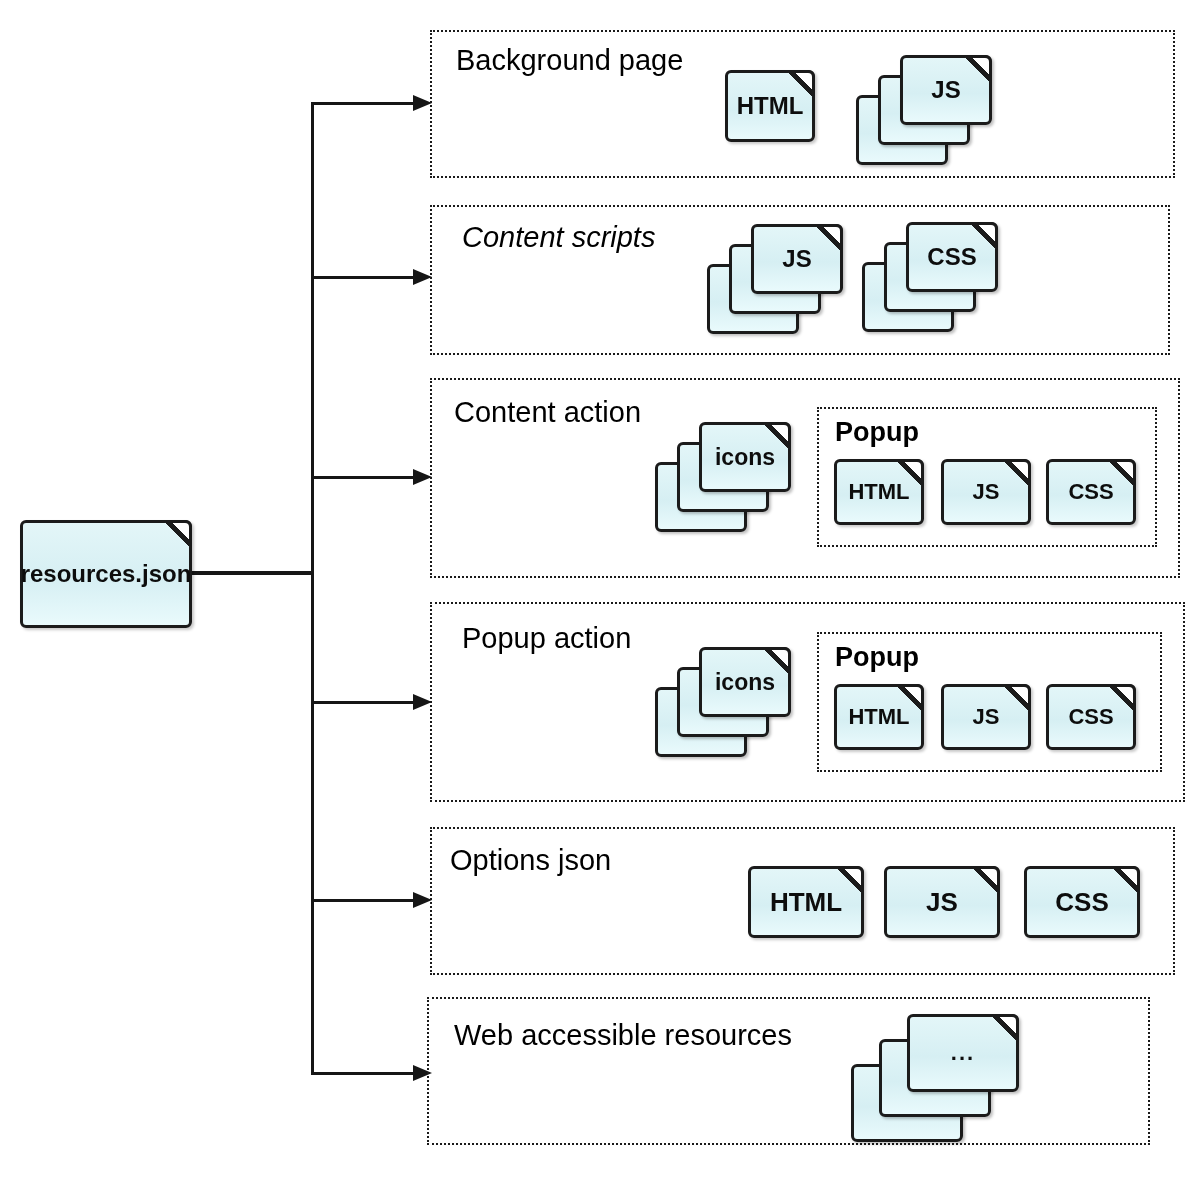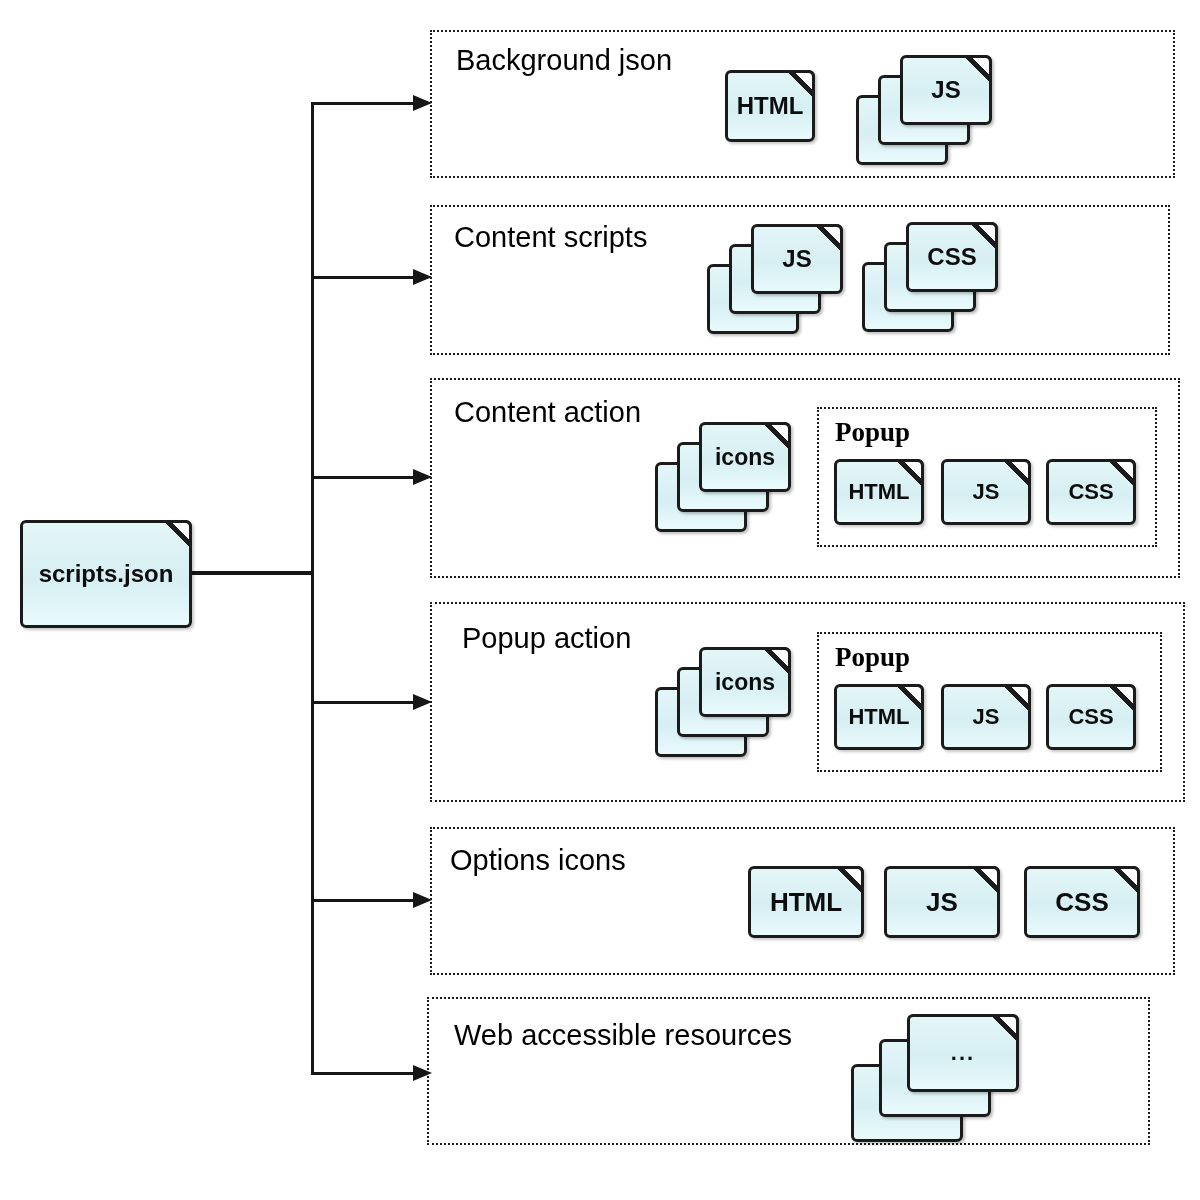--- a/index.html
+++ b/index.html
@@ -13,21 +13,21 @@
     position:absolute; border:2px dotted #1a1a1a; background:transparent;
   }
   .section-title {
     position:absolute; font-size:29px; color:#000; white-space:nowrap;
     font-family:"Liberation Sans", sans-serif;
   }
   
   .popup-box { position:absolute; border:2px dotted #1a1a1a; }
   .popup-title {
     position:absolute; left:16px; top:8px; font-size:27px; font-weight:bold;
-    font-family:Liberation Serif, serif; color:#000;
+    font-family:Liberation Sans, sans-serif; color:#000;
   }
   
   .doc {
     position:absolute; border:3px solid #1b1b1b; border-radius:6px;
     background:linear-gradient(180deg,#e3f6f8 0%, #d6eff3 55%, #e9fafc 100%);
     box-shadow:2px 2px 3px rgba(0,0,0,0.22);
   }
   .doc .fold {
     position:absolute; top:-3px; right:-3px; width:26px; height:26px;
     border-top:3px solid #1b1b1b; border-right:3px solid #1b1b1b;
@@ -66,41 +66,41 @@
   <div class="line" style="left:190px; top:571px; width:123px; height:4px;"></div>
   <div class="arrowhead" style="left:413px; top:95px;"></div>
   <div class="arrowhead" style="left:413px; top:269px;"></div>
   <div class="arrowhead" style="left:413px; top:469px;"></div>
   <div class="arrowhead" style="left:413px; top:694px;"></div>
   <div class="arrowhead" style="left:413px; top:892px;"></div>
   <div class="arrowhead" style="left:413px; top:1065px;"></div>
 
   <div class="doc" style="left:20px; top:520px; width:172px; height:108px;">
     <span class="fold"></span>
-    <span class="doc-label fs24">scripts.json</span>
+    <span class="doc-label fs24">resources.json</span>
   </div>
 
   <div class="section" style="left:430px; top:30px; width:745px; height:148px;">
-    <span class="section-title" style="left:24px; top:12px;">Background json</span>
+    <span class="section-title" style="left:24px; top:12px;">Background page</span>
     <div class="doc" style="left:293px; top:38px; width:90px; height:72px;">
       <span class="fold"></span>
       <span class="doc-label fs24">HTML</span>
     </div>
     <div class="stack" style="left:424px; top:23px; width:136px; height:110px;">
       <div class="doc" style="left:0; top:40px; width:92px; height:70px;"></div>
       <div class="doc" style="left:22px; top:20px; width:92px; height:70px;"></div>
       <div class="doc" style="left:44px; top:0; width:92px; height:70px;">
         <span class="fold"></span>
         <span class="doc-label fs24">JS</span>
       </div>
     </div>
   </div>
 
   <div class="section" style="left:430px; top:205px; width:740px; height:150px;">
-    <span class="section-title" style="left:22px; top:14px;">Content scripts</span>
+    <span class="section-title" style="left:30px; top:14px;font-style:italic;">Content scripts</span>
     <div class="stack" style="left:275px; top:17px; width:136px; height:110px;">
       <div class="doc" style="left:0; top:40px; width:92px; height:70px;"></div>
       <div class="doc" style="left:22px; top:20px; width:92px; height:70px;"></div>
       <div class="doc" style="left:44px; top:0; width:92px; height:70px;">
         <span class="fold"></span>
         <span class="doc-label fs24">JS</span>
       </div>
     </div>
     <div class="stack" style="left:430px; top:15px; width:136px; height:110px;">
       <div class="doc" style="left:0; top:40px; width:92px; height:70px;"></div>
@@ -160,21 +160,21 @@
         <span class="doc-label fs22">JS</span>
       </div>
       <div class="doc" style="left:227px; top:50px; width:90px; height:66px;">
         <span class="fold"></span>
         <span class="doc-label fs22">CSS</span>
       </div>
     </div>
   </div>
 
   <div class="section" style="left:430px; top:827px; width:745px; height:148px;">
-    <span class="section-title" style="left:18px; top:15px;">Options icons</span>
+    <span class="section-title" style="left:18px; top:15px;">Options json</span>
     <div class="doc" style="left:316px; top:37px; width:116px; height:72px;">
       <span class="fold"></span>
       <span class="doc-label fs26">HTML</span>
     </div>
     <div class="doc" style="left:452px; top:37px; width:116px; height:72px;">
       <span class="fold"></span>
       <span class="doc-label fs26">JS</span>
     </div>
     <div class="doc" style="left:592px; top:37px; width:116px; height:72px;">
       <span class="fold"></span>

